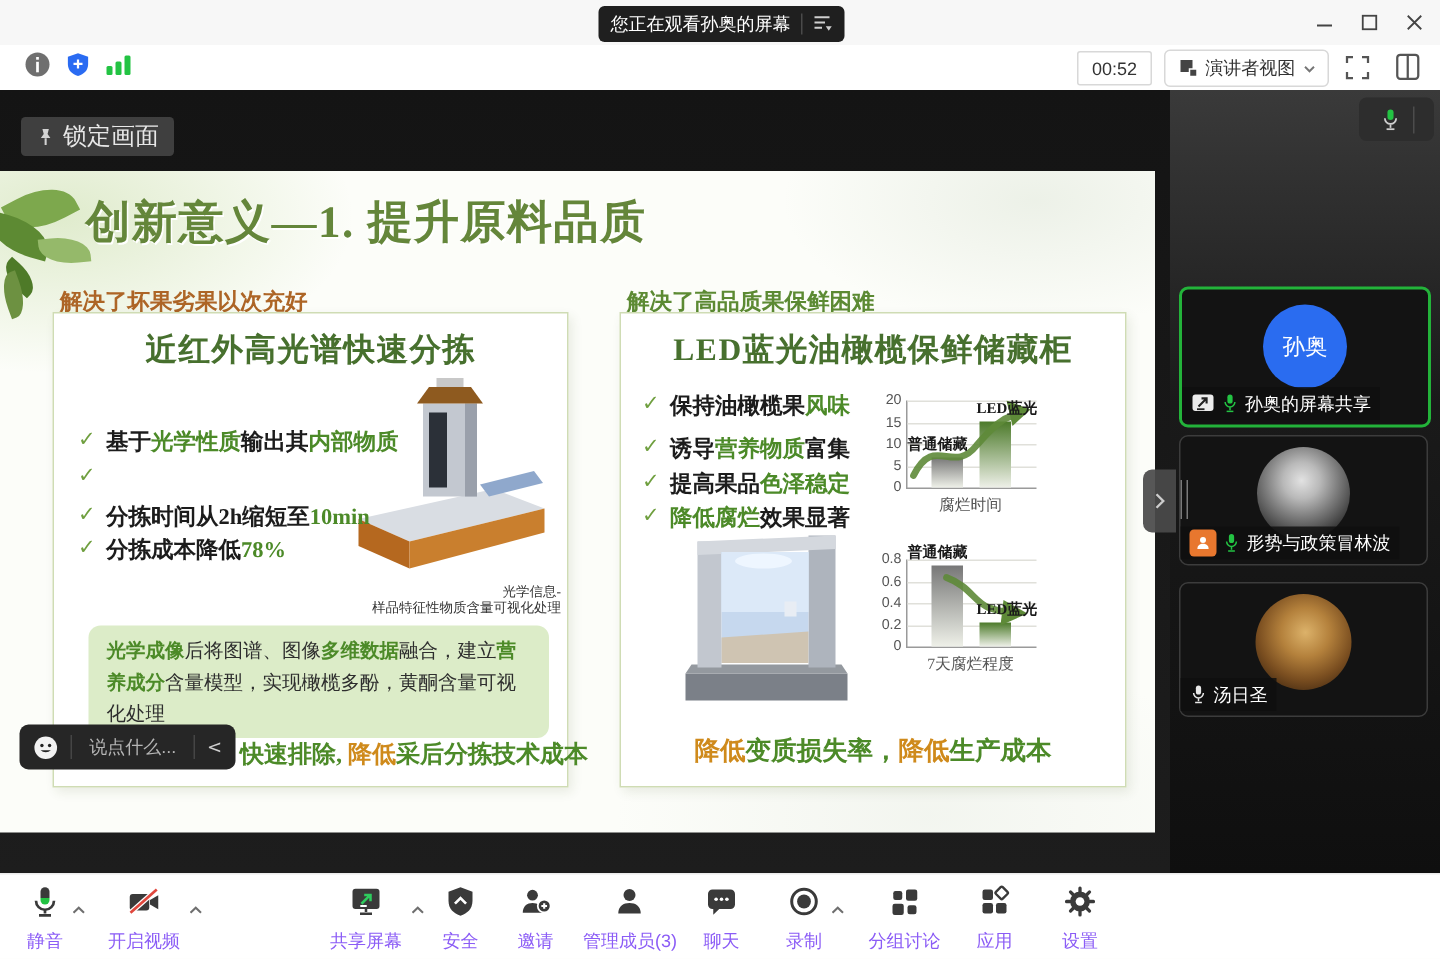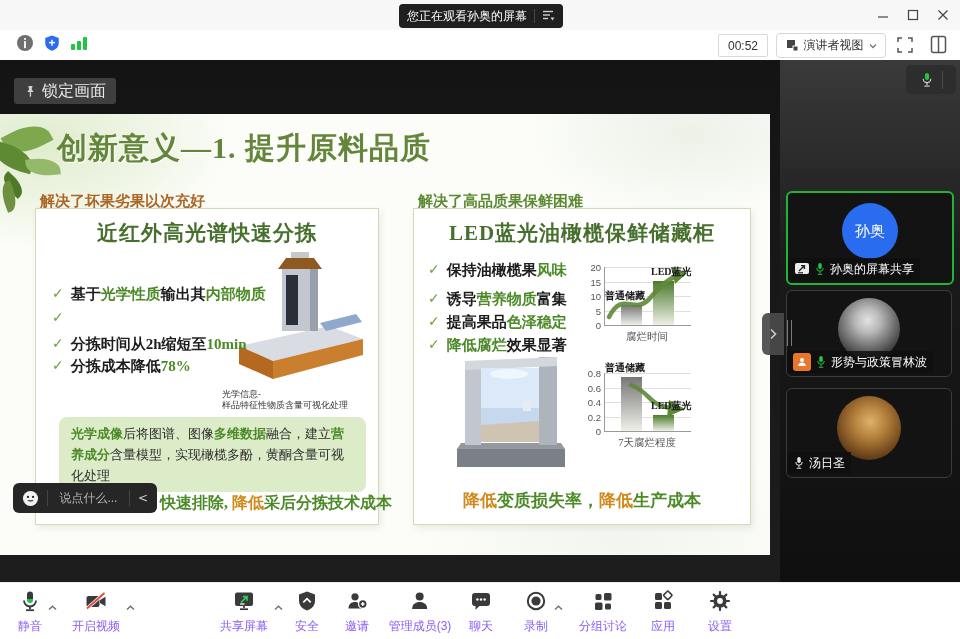--- a/index.html
+++ b/index.html
@@ -48,21 +48,21 @@
         box-shadow:2px 3px 7px rgba(60,80,30,.10);}
   .card.l{left:35px;width:342px;}
   .card.r{left:413px;width:336px;}
   .card-title{position:absolute;top:10px;left:0;width:100%;text-align:center;font-size:21px;font-weight:bold;
               color:#47702e;letter-spacing:1px;}
   .bullet{position:absolute;display:flex;gap:7px;font-size:15px;font-weight:bold;color:#1c1c1c;white-space:nowrap;}
   .bullet .chk{color:#6f9f3f;font-family:"DejaVu Sans",sans-serif;font-size:14px;}
   .run-g{color:#4c8a28;}
   .run-o{color:#cf8a1b;}
   .machine{position:absolute;left:198px;top:42px;}
-  .img-cap{position:absolute;left:186px;top:180px;width:152px;text-align:left;font-size:9px;line-height:11px;color:#333;}
+  .img-cap{position:absolute;left:186px;top:180px;width:152px;text-align:right;font-size:9px;line-height:11px;color:#333;}
   .hlbox{position:absolute;left:23px;top:208px;width:283px;background:#dcecc8;border-radius:8px;padding:6px 12px;
          font-size:13px;line-height:21px;color:#2e2e2e;}
   .hlbox .run-g{font-weight:bold;}
   .bottom-line-l{position:absolute;left:160px;top:379px;font-size:16px;font-weight:bold;white-space:nowrap;}
   .bottom-line-r{position:absolute;left:0;top:280px;width:100%;text-align:center;font-size:17px;font-weight:bold;}
   .cabinet{position:absolute;left:37px;top:144px;}
 
   
   .mini-chart{position:absolute;width:120px;}
   .mini-chart.c1{left:166px;top:58px;}

